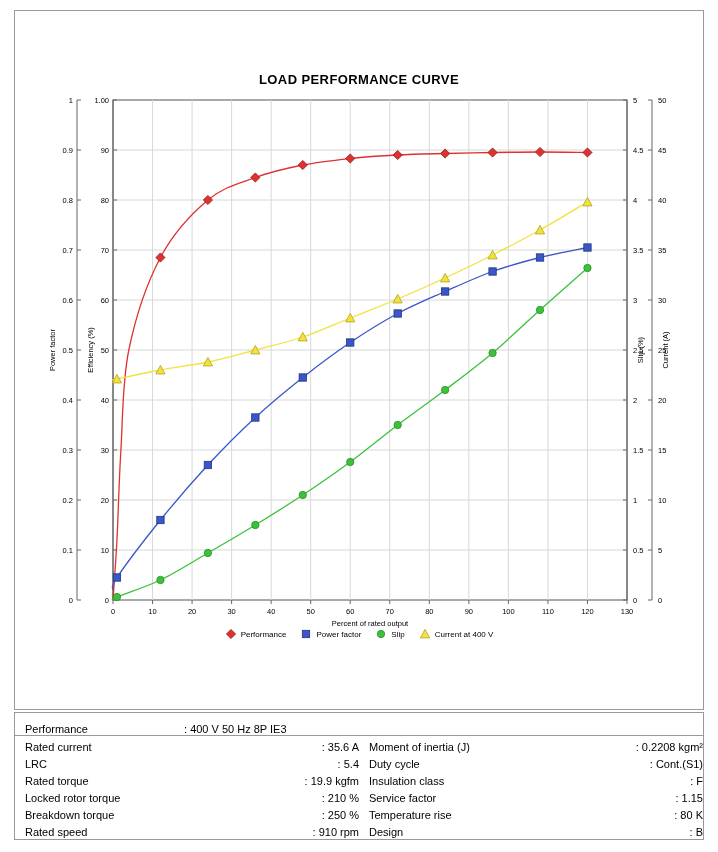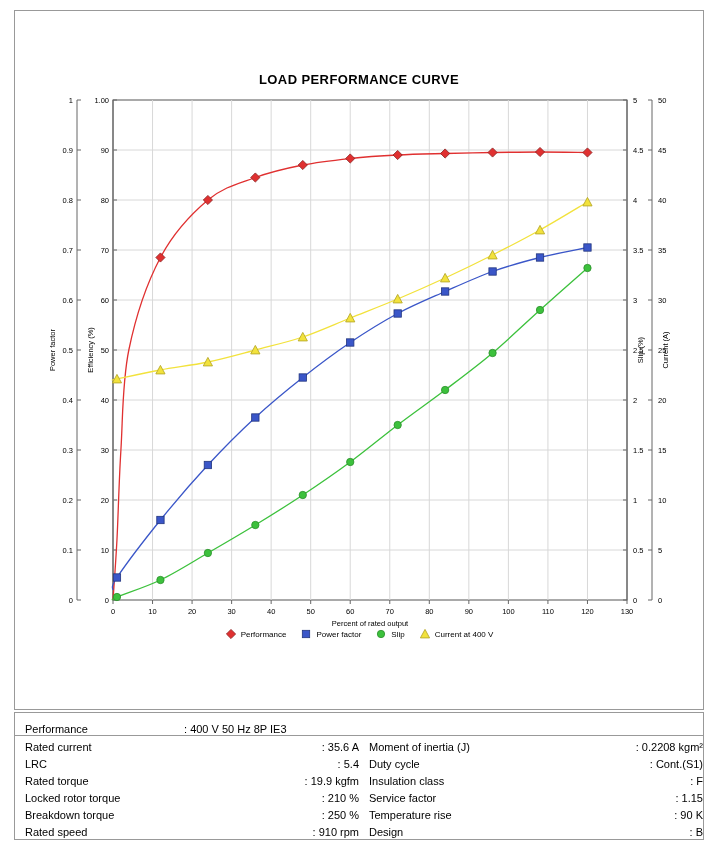--- a/index.html
+++ b/index.html
@@ -307,21 +307,21 @@
           <div class="drow">
             <div class="k">Insulation class</div>
             <div class="v">: F</div>
           </div>
           <div class="drow">
             <div class="k">Service factor</div>
             <div class="v">: 1.15</div>
           </div>
           <div class="drow">
             <div class="k">Temperature rise</div>
-            <div class="v">: 90 K</div>
+            <div class="v">: 80 K</div>
           </div>
           <div class="drow">
             <div class="k">Design</div>
             <div class="v">: B</div>
           </div>
         </div>
     </div>
   </div>
 
 </div>

